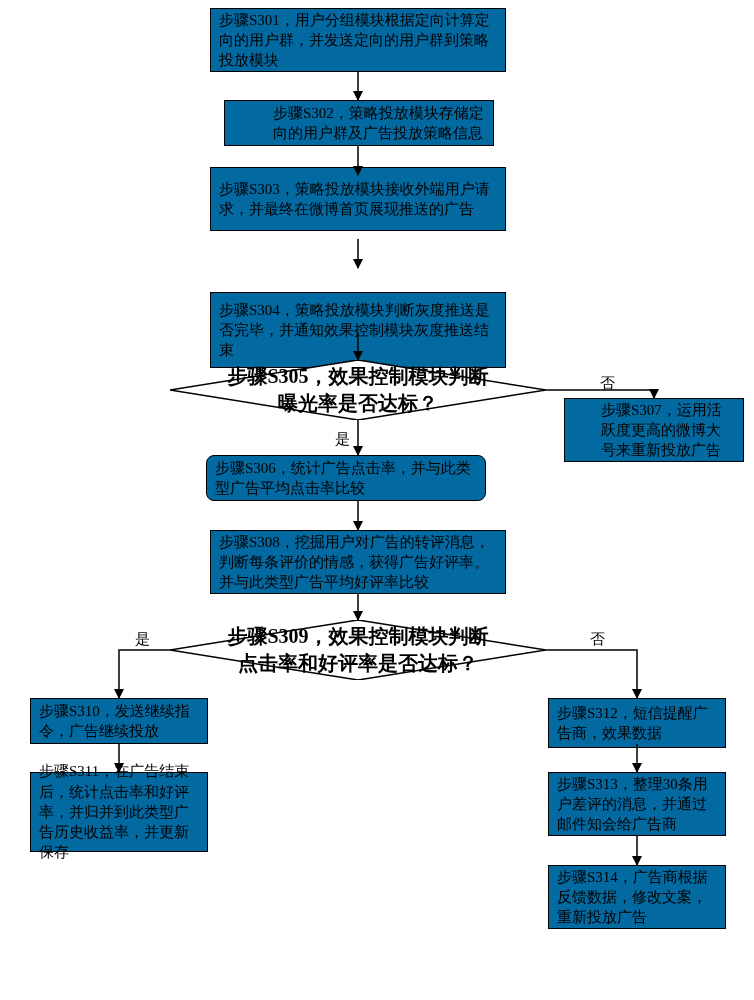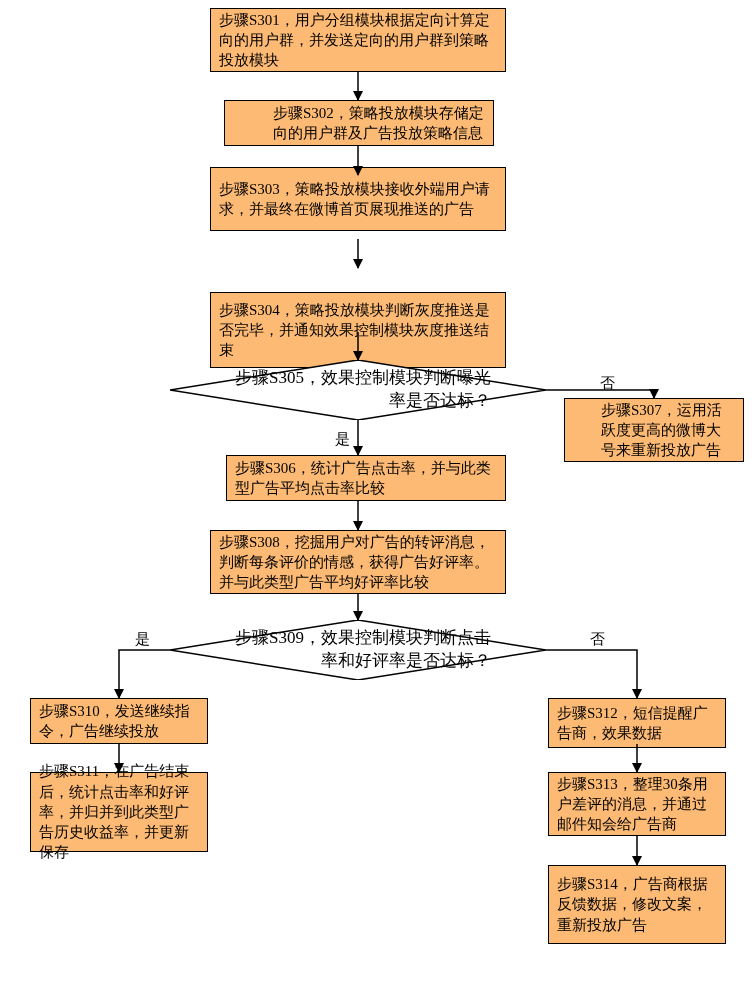--- a/index.html
+++ b/index.html
@@ -7,21 +7,21 @@
     padding: 0;
     background: #ffffff;
     font-family: "SimSun", "宋体", serif;
     width: 754px;
     height: 1000px;
     position: relative;
   }
   .box {
     position: absolute;
     border: 1.5px solid #000;
-    background: #fdba74;
+    background: #0369a1;
     font-size: 15px;
     line-height: 1.35;
     padding: 4px 8px;
     box-sizing: border-box;
     text-align: left;
     display: flex;
     align-items: center;
     justify-content: center;
   }
   .box span { display:block; }
@@ -34,25 +34,26 @@
     top: 0; left: 0;
     width: 100%;
     height: 100%;
   }
   .diamond-text {
     position: absolute;
     top: 0; left: 0; right:0; bottom:0;
     display: flex;
     align-items: center;
     justify-content: center;
-    font-size: 17px;
+    font-size: 20px;
     line-height: 1.35;
-    text-align: right;
+    text-align: center;
     padding: 0 55px;
     box-sizing: border-box;
+    font-weight: bold;
   }
   .edge-label {
     position: absolute;
     font-size: 15px;
     background: #fff;
   }
   svg.connectors {
     position: absolute;
     top:0; left:0;
     width:754px;
@@ -83,21 +84,21 @@
   <svg viewBox="0 0 376 60" preserveAspectRatio="none">
     <polygon points="188,0 376,30 188,60 0,30" fill="#fff" stroke="#000" stroke-width="1.5"></polygon>
   </svg>
   <div class="diamond-text">步骤S305，效果控制模块判断曝光率是否达标？</div>
 </div>
 
 <div class="box" style="left:564px; top:398px; width:180px; height:64px;padding-left:36px;">
   <span>步骤S307，运用活跃度更高的微博大号来重新投放广告</span>
 </div>
 
-<div class="box" style="left:226px; top:455px; width:280px; height:46px;">
+<div class="box" style="left:206px; top:455px; width:280px; height:46px;border-radius:8px;">
   <span>步骤S306，统计广告点击率，并与此类型广告平均点击率比较</span>
 </div>
 
 <div class="box" style="left:210px; top:530px; width:296px; height:64px;">
   <span>步骤S308，挖掘用户对广告的转评消息，判断每条评价的情感，获得广告好评率。并与此类型广告平均好评率比较</span>
 </div>
 
 <div class="diamond" style="left:170px; top:620px; width:376px; height:60px;">
   <svg viewBox="0 0 376 60" preserveAspectRatio="none">
     <polygon points="188,0 376,30 188,60 0,30" fill="#fff" stroke="#000" stroke-width="1.5"></polygon>
@@ -114,21 +115,21 @@
 </div>
 
 <div class="box" style="left:548px; top:698px; width:178px; height:50px;">
   <span>步骤S312，短信提醒广告商，效果数据</span>
 </div>
 
 <div class="box" style="left:548px; top:772px; width:178px; height:64px;">
   <span>步骤S313，整理30条用户差评的消息，并通过邮件知会给广告商</span>
 </div>
 
-<div class="box" style="left:548px; top:865px; width:178px; height:79px;">
+<div class="box" style="left:548px; top:865px; width:178px; height:64px;">
   <span>步骤S314，广告商根据反馈数据，修改文案，重新投放广告</span>
 </div>
 
 <div class="edge-label" style="left:335px; top:430px;">是</div>
 <div class="edge-label" style="left:600px; top:374px;">否</div>
 <div class="edge-label" style="left:135px; top:630px;">是</div>
 <div class="edge-label" style="left:590px; top:630px;">否</div>
 
 <svg class="connectors">
   <defs>

